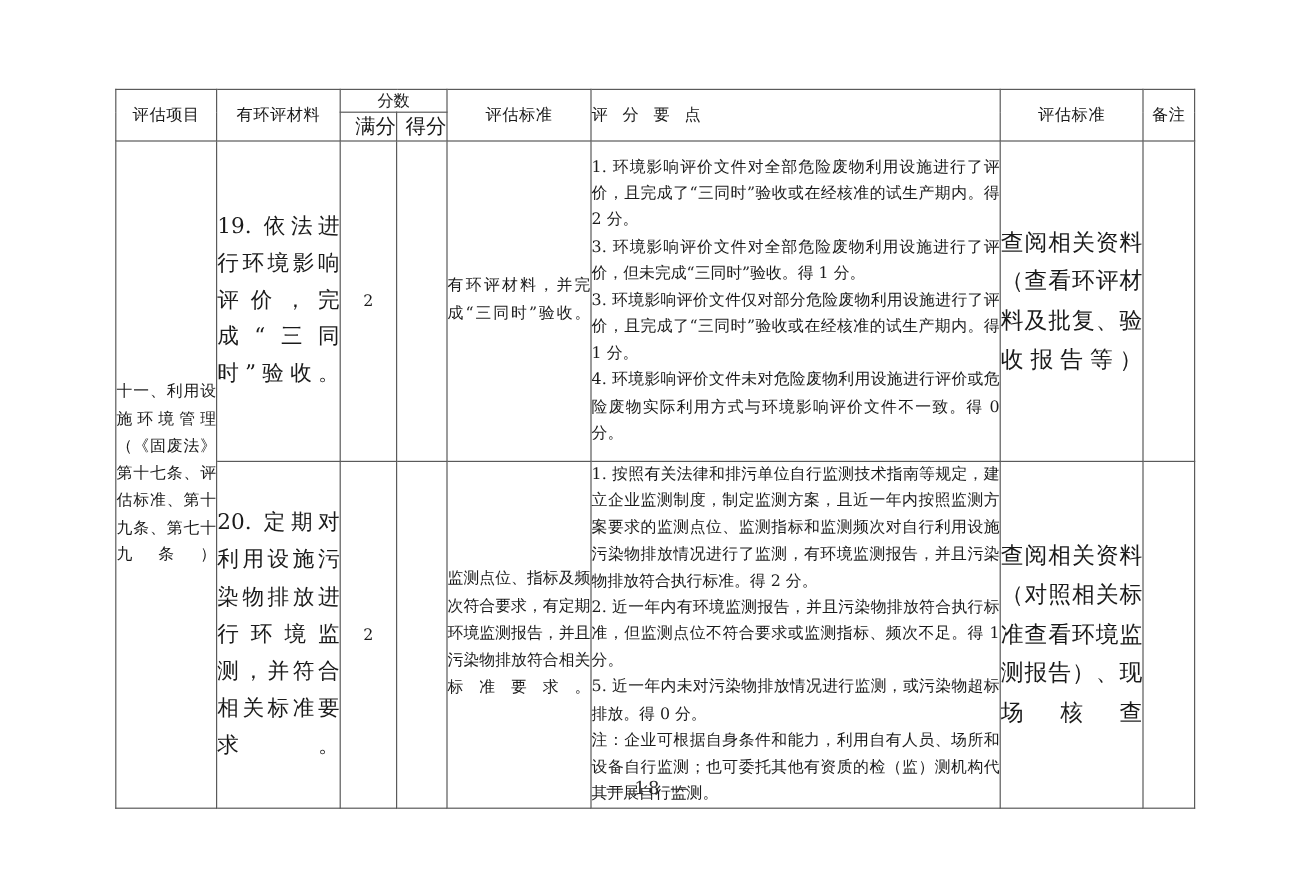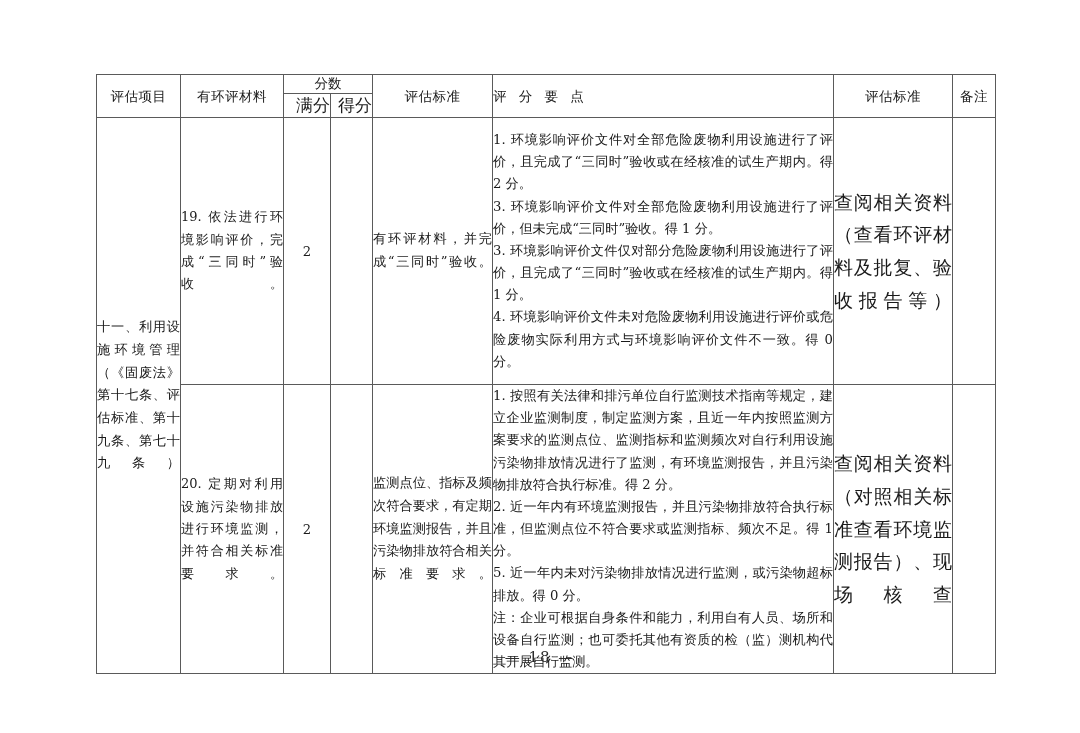--- a/index.html
+++ b/index.html
@@ -67,21 +67,21 @@
     text-align: justify;
     text-align-last: justify;
     font-size: 13.2px;
     line-height: 1.72;
     padding: 6px 7px;
     vertical-align: middle;
   }
   .cell-content {
     text-align: justify;
     text-align-last: justify;
-    font-size: 13px;
+    font-size: 18px;
     line-height: 1.72;
     padding: 6px 8px;
     vertical-align: middle;
   }
   .cell-score {
     text-align: center;
     font-size: 13.2px;
     vertical-align: middle;
   }
   .cell-standard {

